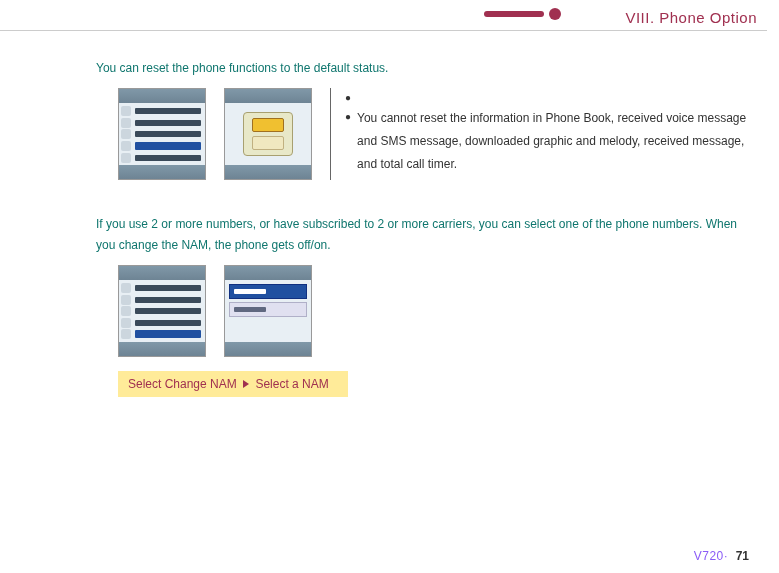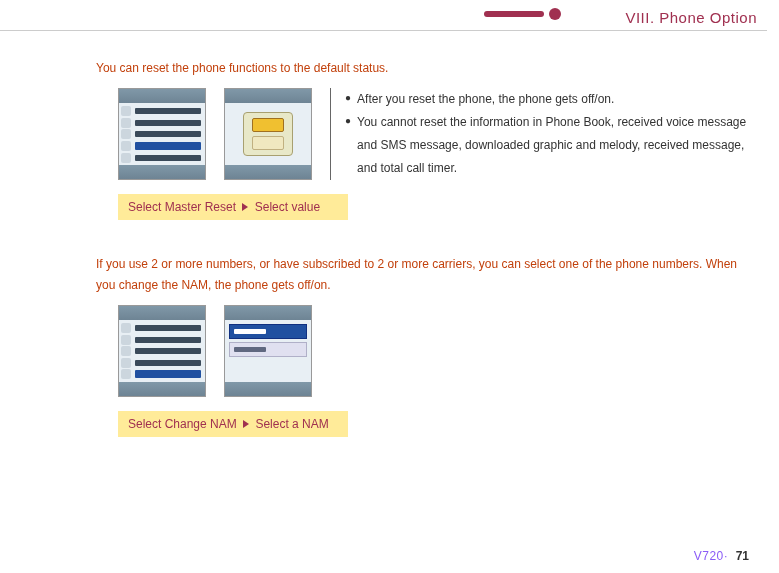--- a/index.html
+++ b/index.html
@@ -62,21 +62,21 @@
     right: 32px;
   }
   .section-title {
     color: #a03050;
     font-size: 13px;
     font-weight: 500;
     margin-bottom: 8px;
   }
   .body-text {
     font-size: 12px;
-    color: #c2410c;
+    color: #0f766e;
     line-height: 1.7;
     margin-left: 14px;
     margin-bottom: 10px;
   }
   .row1 {
     display: flex;
     align-items: flex-start;
     margin-left: 36px;
     margin-top: 6px;
   }
@@ -304,34 +304,28 @@
           <div class="ps-btn-yes"></div>
           <div class="ps-btn-no"></div>
         </div>
       </div>
       <div class="ps-foot"></div>
     </div>
     <div class="vdiv"></div>
     <div class="bullets">
       <div class="bullet-row">
         <span class="dot">●</span>
-        <span>After you reset the phone, the phone gets off/on.</span>
       </div>
       <div class="bullet-row">
         <span class="dot">●</span>
         <span>You cannot reset the information in Phone Book, received voice message and SMS message, downloaded graphic and melody, received message, and total call timer.</span>
       </div>
     </div>
   </div>
 
-  <div class="caption">
-    <span>Select Master Reset</span>
-    <span class="tri"></span>
-    <span>Select value</span>
-  </div>
 
   
   <div class="section2">
     <div class="body-text">If you use 2 or more numbers, or have subscribed to 2 or more carriers, you can select one of the phone numbers. When you change the NAM, the phone gets off/on.</div>
 
     <div class="row2">
 
       <div class="phone-screen2">
         <div class="ps-top"></div>
         <div class="ps-body">

